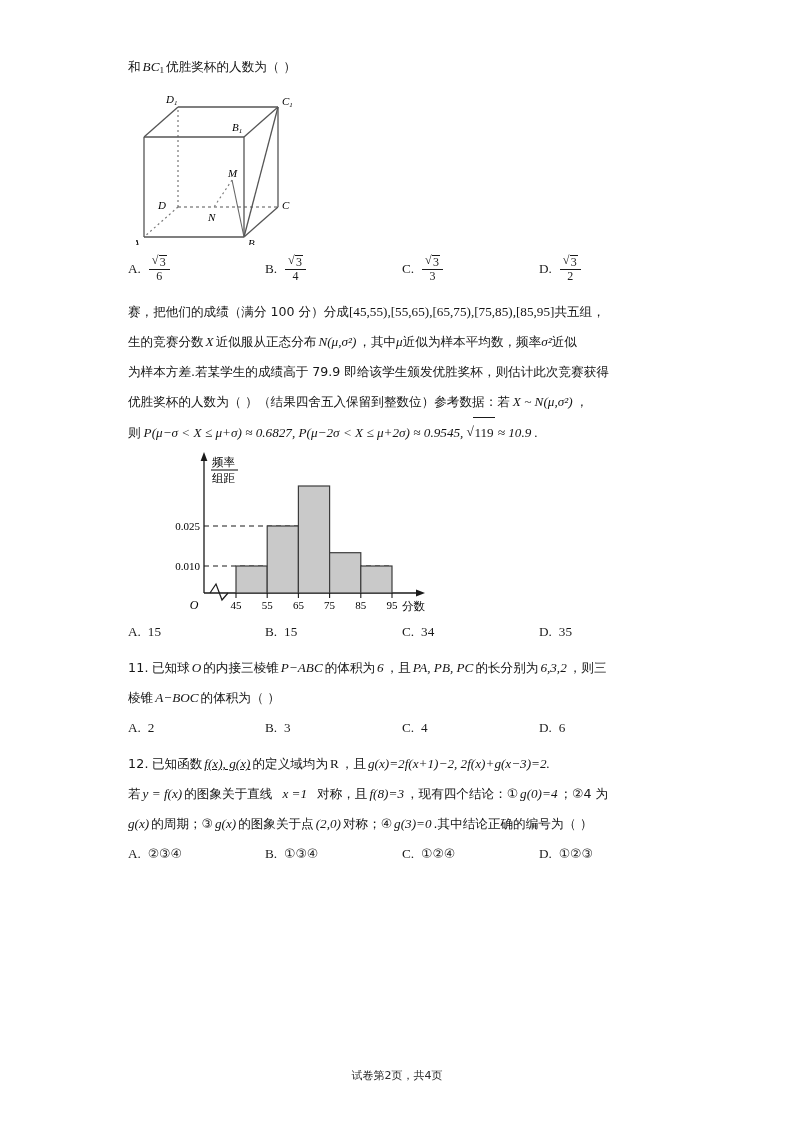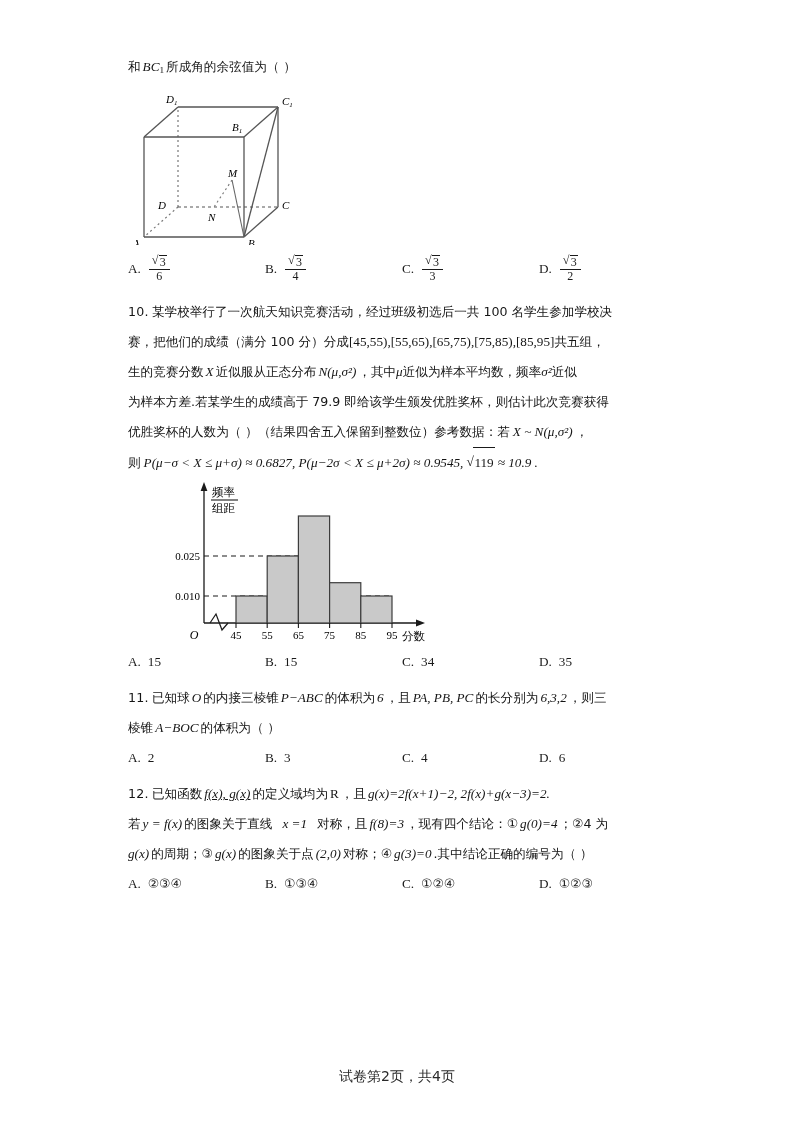--- a/index.html
+++ b/index.html
@@ -80,35 +80,35 @@
   .cube { margin-left: 8px; }
 
   
   .histwrap { position: relative; margin-left: 18px; }
 
   .footer {
     position: absolute;
     left: 0; right: 0;
     top: 1068px;
     text-align: center;
-    font-size: 14px;
+    font-size: 11px;
     font-family: "DejaVu Sans", "Liberation Sans", sans-serif;
     color: #2a2a2a;
   }
   .nowrap { white-space: nowrap; }
 </style>
 </head>
 <body>
 
 <div class="page">
  <div class="content">
 
   <div class="qblock">
     <div class="qline">
-      <span class="cn">和</span><span class="mi" style="margin:0 2px;"><i class="v">BC</i><sub>1</sub></span><span class="cn">所成角的余弦值为（   ）</span>
+      <span class="cn">和</span><span class="mi" style="margin:0 2px;"><i class="v">BC</i><sub>1</sub></span><span class="cn">优胜奖杯的人数为（   ）</span>
     </div>
 
     <div class="figwrap">
       <svg class="cube" width="180" height="160" viewBox="0 0 180 160">
 
         <line x1="42" y1="122" x2="42" y2="22" stroke="#777" stroke-width="1.2" stroke-dasharray="2,3"></line>
 
         <line x1="42" y1="122" x2="8" y2="152" stroke="#777" stroke-width="1.2" stroke-dasharray="2,3"></line>
         <line x1="42" y1="122" x2="142" y2="122" stroke="#555" stroke-width="1.2" stroke-dasharray="3,3"></line>
 
@@ -168,24 +168,20 @@
         <span class="lbl">D.</span>
         <span class="frac">
           <span class="num"><span class="sqrt"><span class="rad">3</span></span></span>
           <span class="den">2</span>
         </span>
       </div>
     </div>
   </div>
 
   <div class="qblock" style="margin-top:8px;">
-    <div class="qline">
-      <span class="qnum cn">10.</span>
-      <span class="cn">某学校举行了一次航天知识竞赛活动，经过班级初选后一共 100 名学生参加学校决</span>
-    </div>
     <div class="qline">
       <span class="cn">赛，把他们的成绩（满分 100 分）分成</span><span class="mi nowrap" style="font-style:normal;">[45,55),[55,65),[65,75),[75,85),[85,95]</span><span class="cn">共五组，</span>
     </div>
     <div class="qline">
       <span class="cn">生的竞赛分数</span><i class="v" style="margin:0 2px;">X</i><span class="cn">近似服从正态分布</span><i class="v" style="margin:0 2px;">N(μ,σ²)</i><span class="cn">，其中</span><i class="v">μ</i><span class="cn">近似为样本平均数，频率</span><i class="v">σ²</i><span class="cn">近似</span>
     </div>
     <div class="qline">
       <span class="cn">为样本方差.若某学生的成绩高于 79.9 即给该学生颁发优胜奖杯，则估计此次竞赛获得</span>
     </div>
     <div class="qline">

